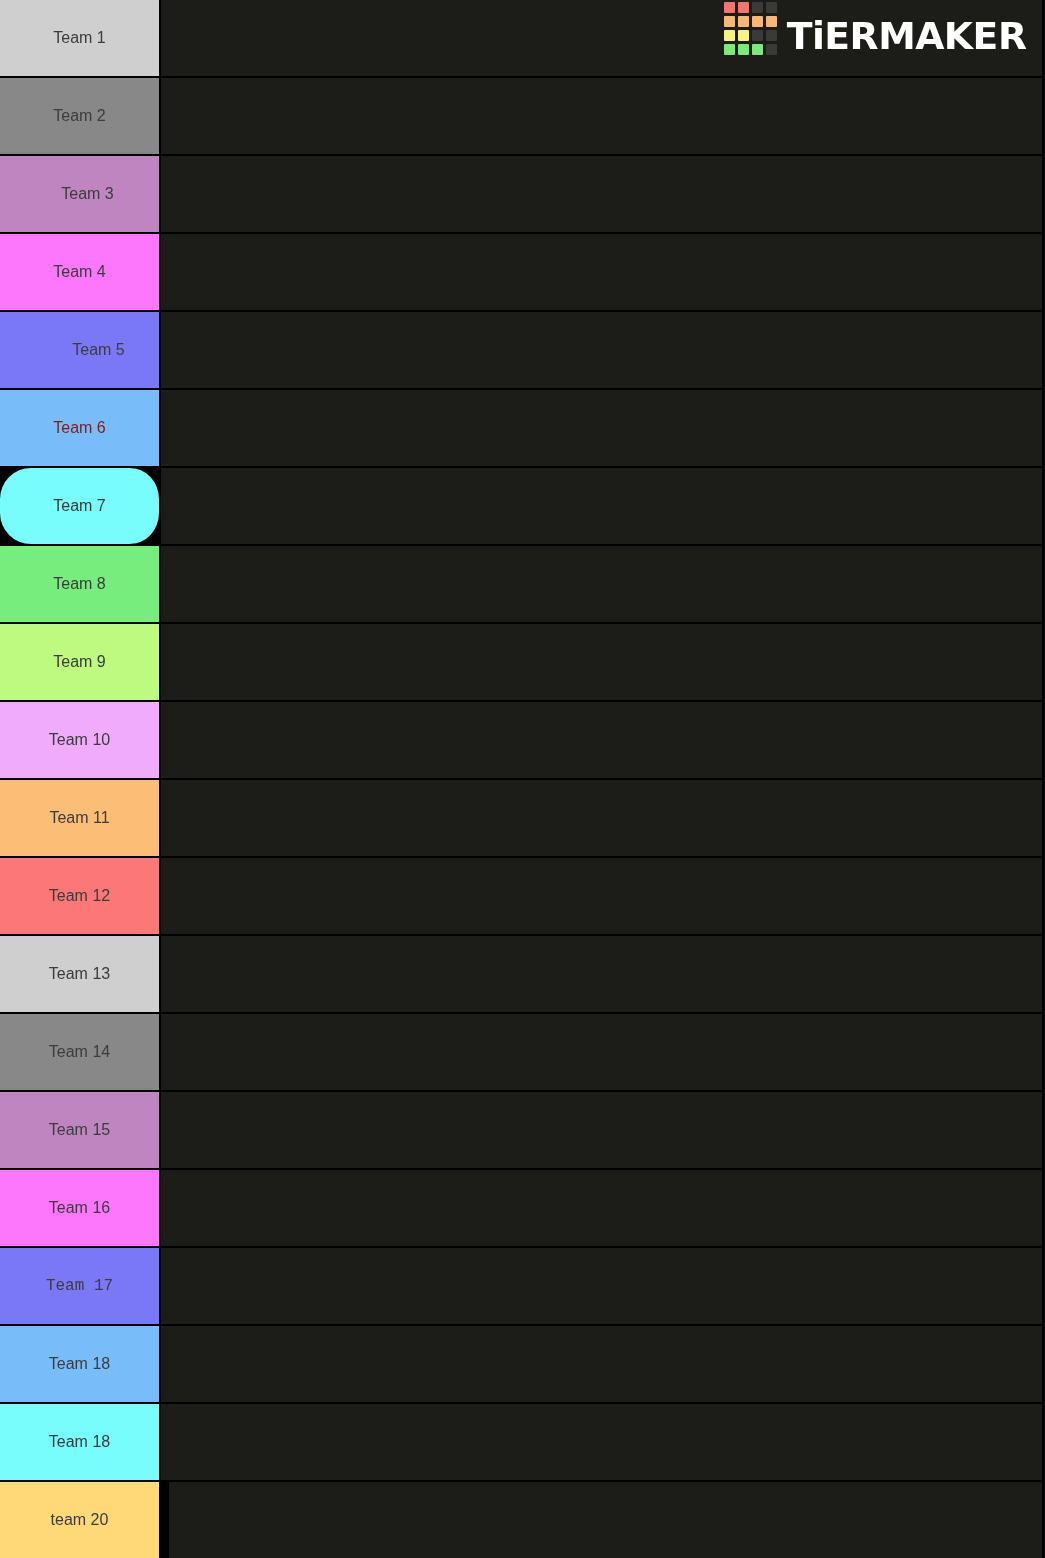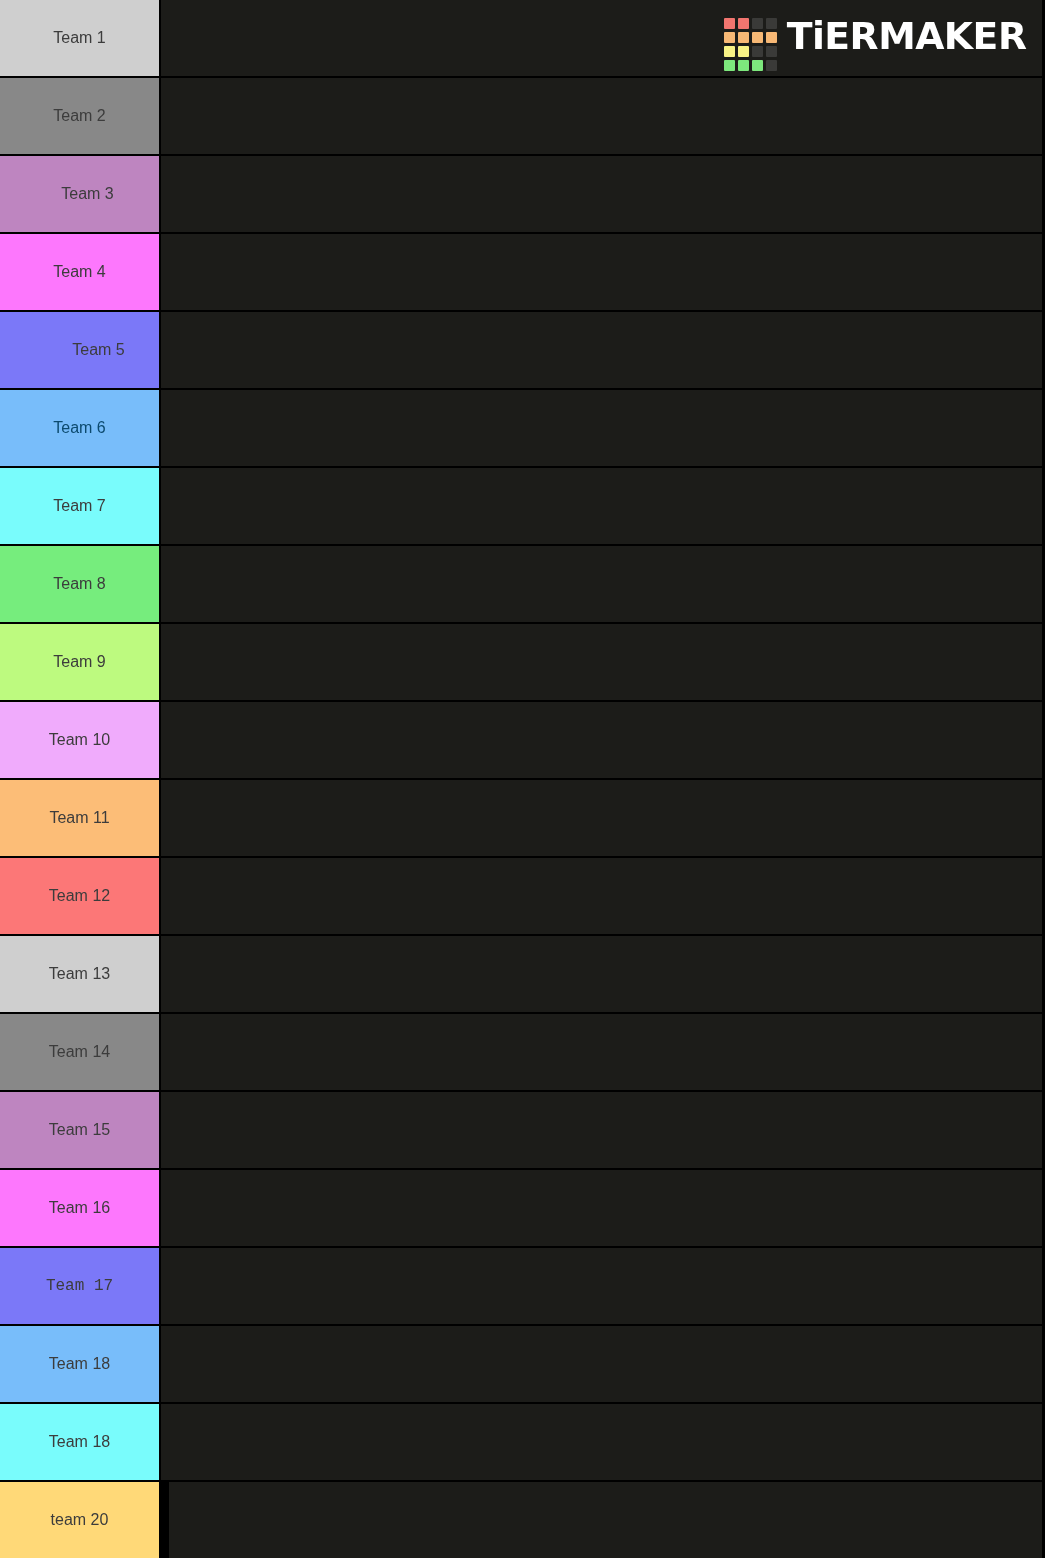--- a/index.html
+++ b/index.html
@@ -52,24 +52,24 @@
     flex: 1 1 auto;
     background: #1c1c19;
     position: relative;
     min-width: 0;
     border-right: 3px solid #000000;
   }
 
   
   .logo-wrap {
     position: absolute;
-    top: 18px;
+    top: 2px;
     right: 18px;
     display: flex;
-    align-items: flex-start;
+    align-items: flex-end;
     gap: 12px;
     pointer-events: none;
   }
 
   .logo-grid {
     display: grid;
     grid-template-columns: repeat(4, 11px);
     grid-template-rows: repeat(4, 11px);
     gap: 3px;
   }
@@ -126,25 +126,25 @@
     </div>
     <div class="tier-row">
       <div class="tier-label" style="background: rgb(253, 119, 253); color: rgb(60, 60, 60);">Team 4</div>
       <div class="tier-drop" style="background: rgb(28, 28, 25);"></div>
     </div>
     <div class="tier-row">
       <div class="tier-label" style="background: rgb(123, 120, 248); color: rgb(60, 60, 60); padding-left: 42px;">Team 5</div>
       <div class="tier-drop" style="background: rgb(28, 28, 25);"></div>
     </div>
     <div class="tier-row">
-      <div class="tier-label" style="background: rgb(120, 189, 250); color: #0c4a6e;">Team 6</div>
+      <div class="tier-label" style="background: rgb(120, 189, 250); color: #7f1d1d;">Team 6</div>
       <div class="tier-drop" style="background: rgb(28, 28, 25);"></div>
     </div>
     <div class="tier-row">
-      <div class="tier-label" style="background: rgb(121, 252, 252); color: rgb(60, 60, 60);">Team 7</div>
+      <div class="tier-label" style="background: rgb(121, 252, 252); color: rgb(60, 60, 60); border-radius: 31px;">Team 7</div>
       <div class="tier-drop" style="background: rgb(28, 28, 25);"></div>
     </div>
     <div class="tier-row">
       <div class="tier-label" style="background: rgb(118, 237, 125); color: rgb(60, 60, 60);">Team 8</div>
       <div class="tier-drop" style="background: rgb(28, 28, 25);"></div>
     </div>
     <div class="tier-row">
       <div class="tier-label" style="background: rgb(189, 250, 127); color: rgb(60, 60, 60);">Team 9</div>
       <div class="tier-drop" style="background: rgb(28, 28, 25);"></div>
     </div>

